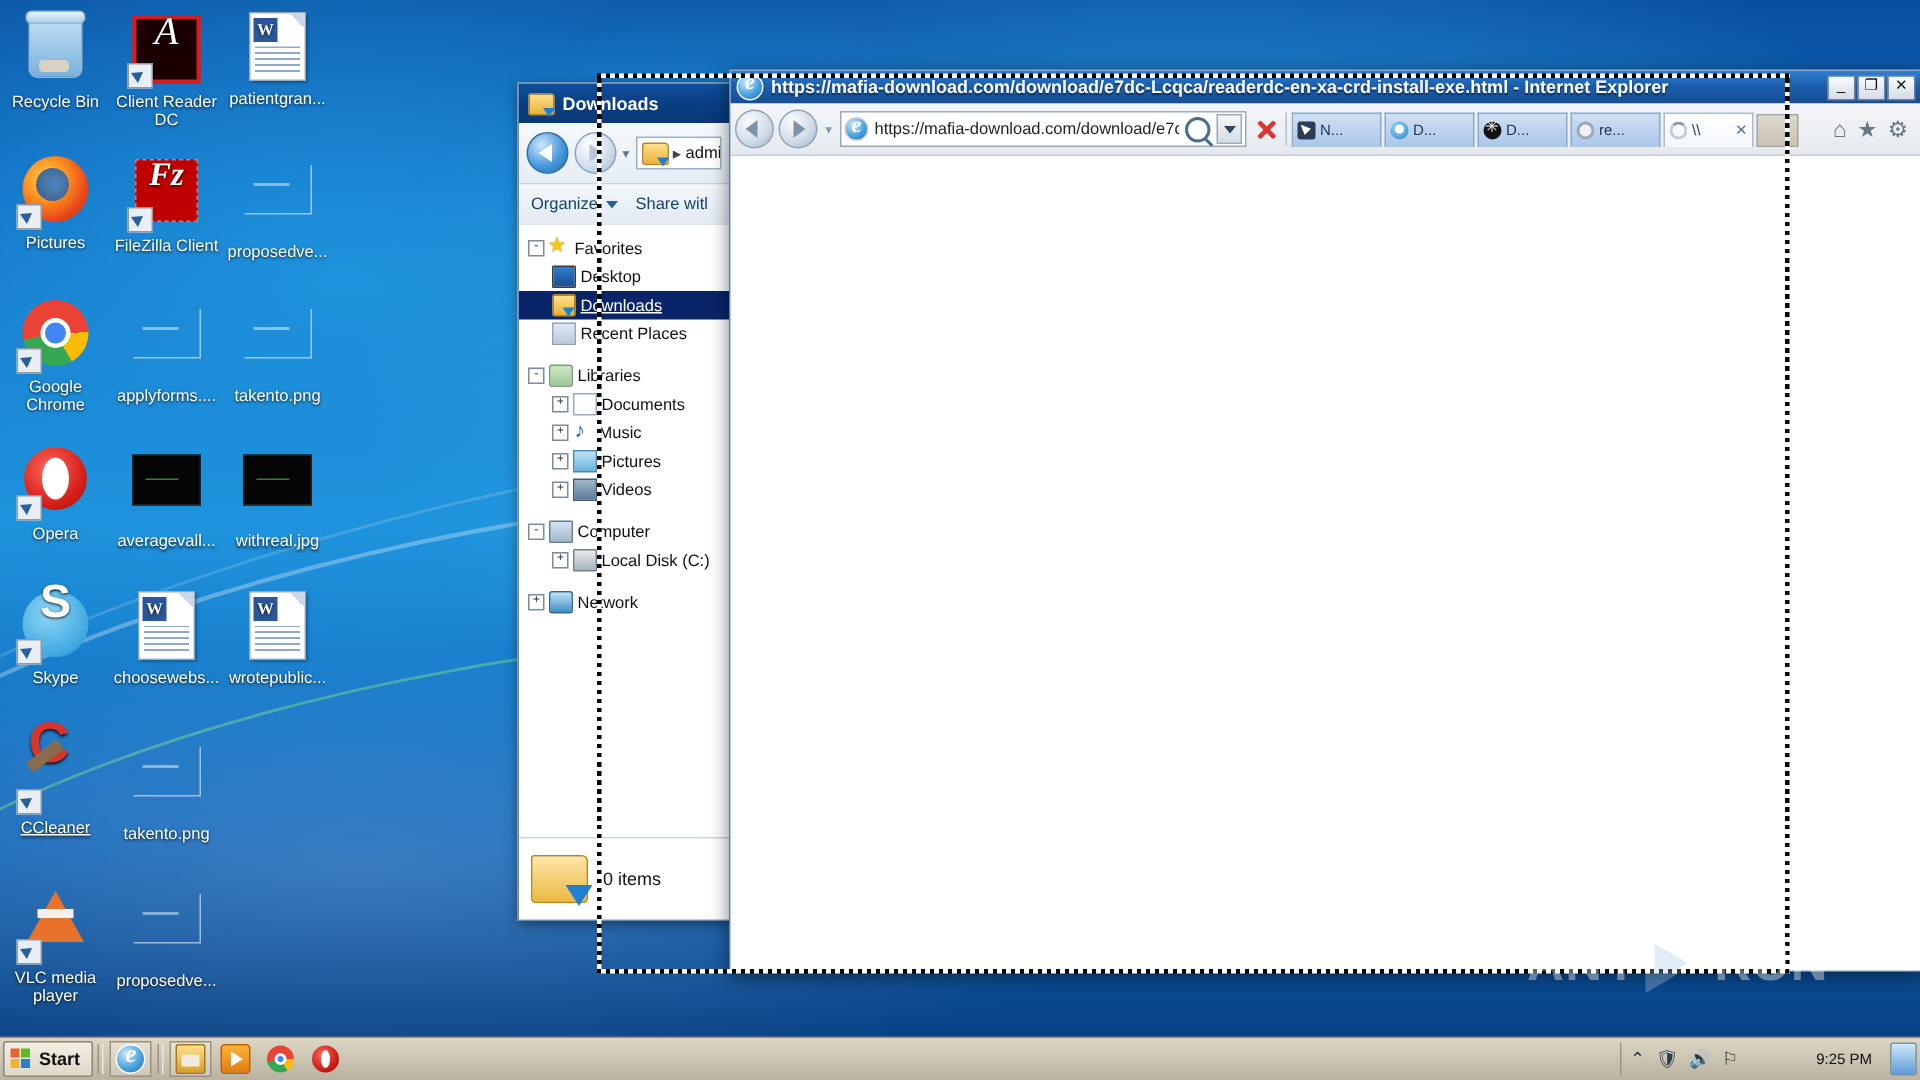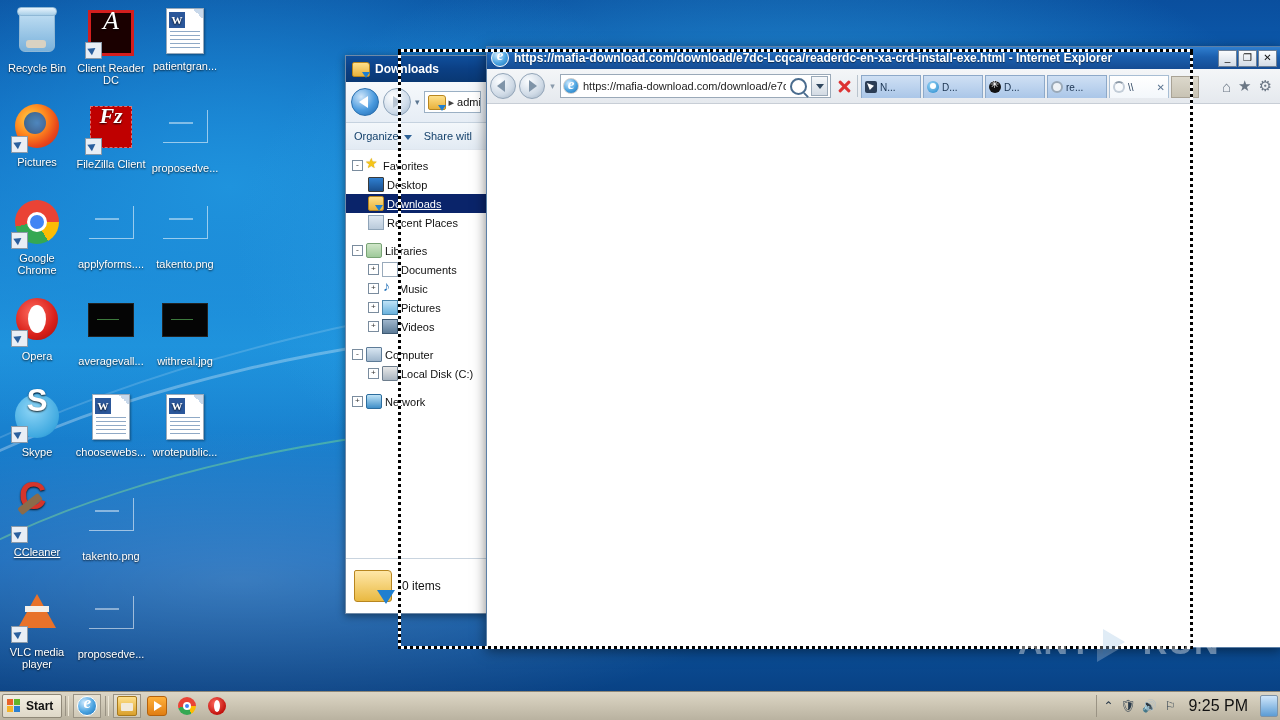--- a/index.html
+++ b/index.html
@@ -264,21 +264,21 @@
   .wmp-s:after{content:"";position:absolute;left:6px;top:4px;width:0;height:0;border-top:5px solid transparent;
       border-bottom:5px solid transparent;border-left:8px solid #fff;}
   .chr-s{border-radius:50%;background:conic-gradient(from -30deg,#ea4335 0 33%,#fbbc05 33% 50%,#34a853 50% 80%,#ea4335 80% 100%);}
   .chr-s:after{content:"";position:absolute;left:5px;top:5px;width:8px;height:8px;border-radius:50%;background:#4285f4;
       border:2px solid #fff;box-sizing:border-box;}
   .opr-s{border-radius:50%;background:radial-gradient(circle at 40% 35%,#ff6a5e,#c2120d 70%);position:relative;}
   .opr-s:after{content:"";position:absolute;left:6px;top:3px;width:6px;height:12px;border-radius:50%;background:#fff;}
   #tray{margin-left:auto;display:flex;align-items:center;gap:7px;height:22px;padding:0 6px;
       border-left:1px solid #9a9384;}
   .trayico{font-size:12px;color:#2b3b4b;}
-  #clock{font-size:16px;color:#111;padding:0 6px;}
+  #clock{font-size:10px;color:#111;padding:0 6px;margin-left:39px;}
   #showdesk{width:16px;height:20px;margin-right:2px;
       background:linear-gradient(180deg,#cfe6fa,#5c9cd4);border:1px solid #7d93a8;border-radius:2px;}
 </style>
 </head>
 <body>
 
 <div id="desktop">
   <div class="swoosh sw2"></div>
   <div class="swoosh sw1"></div>
   <div class="swoosh sw3"></div>

